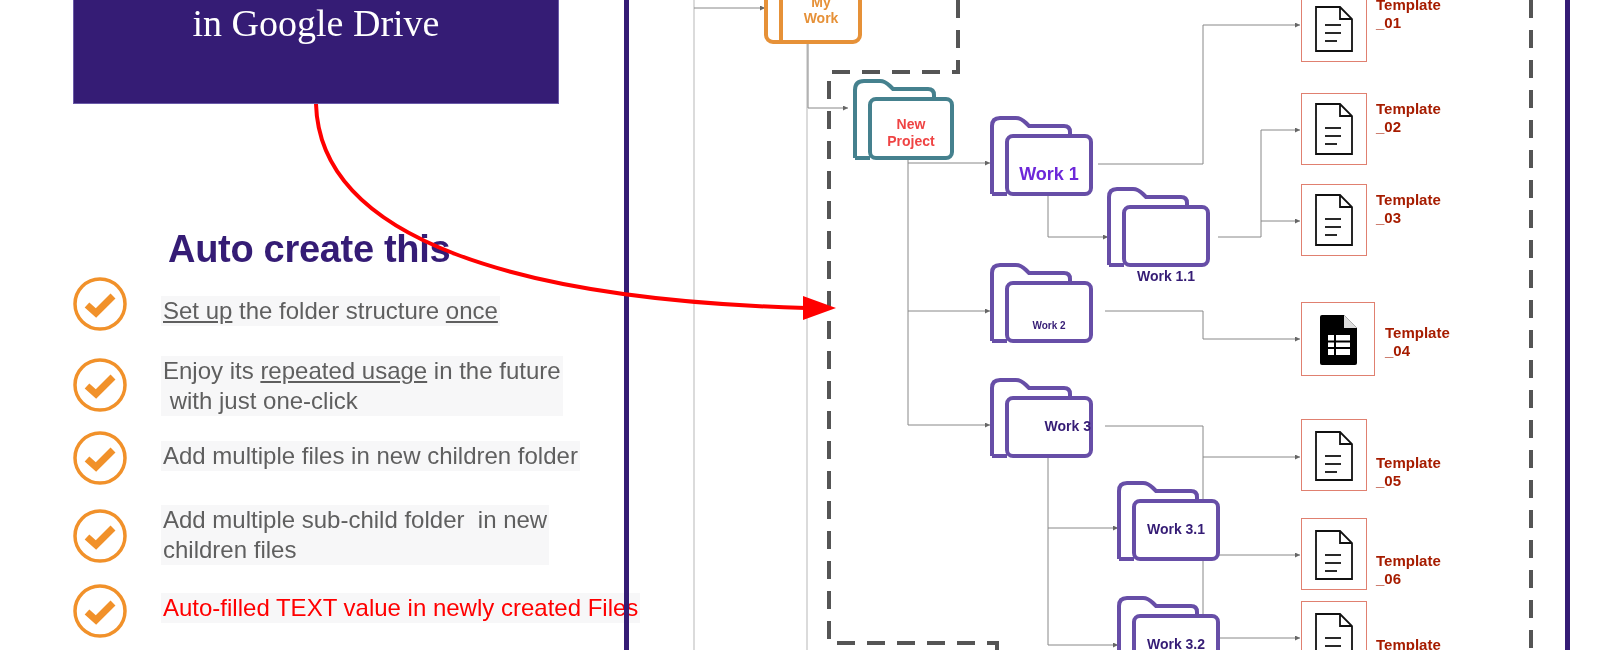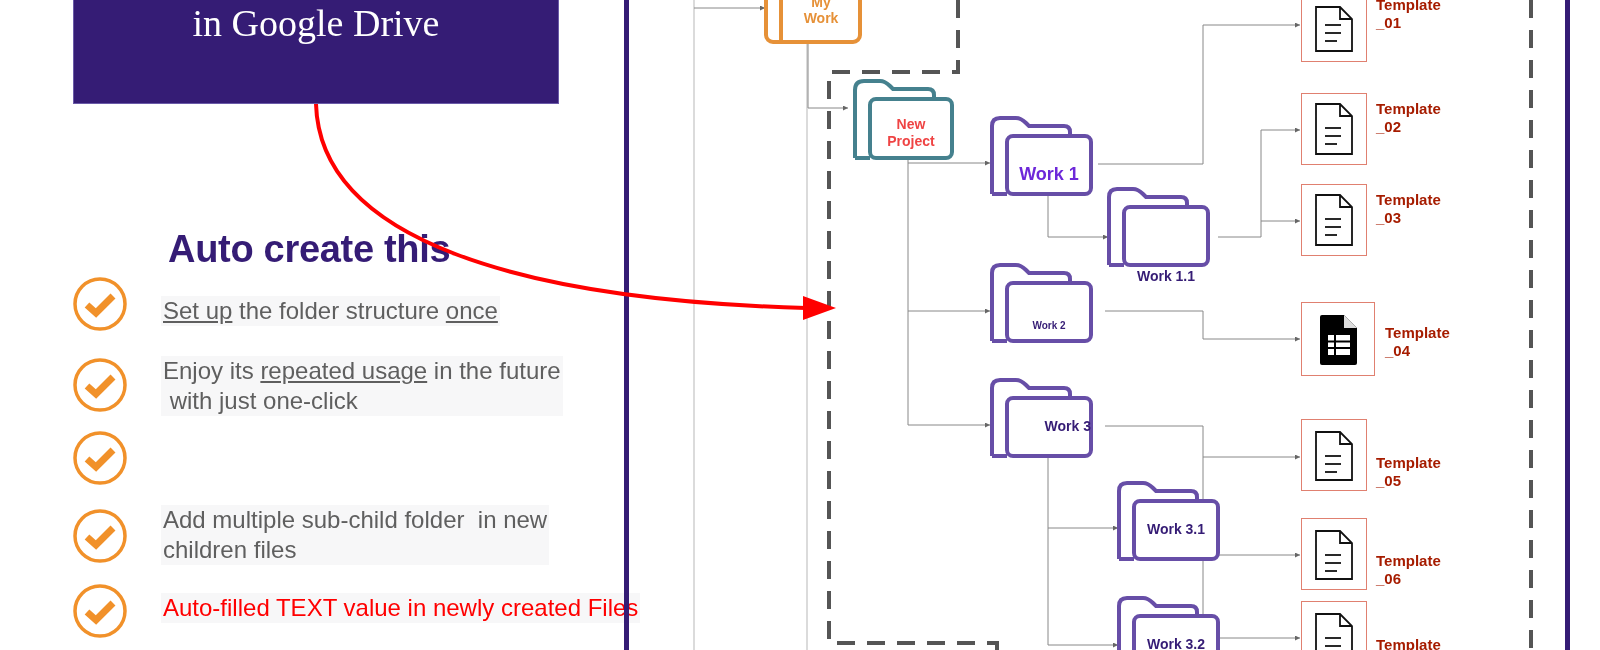--- a/index.html
+++ b/index.html
@@ -65,20 +65,21 @@
     <path d="M15 29 L24 37 L41 20" fill="none" stroke="#f1912a" stroke-width="7"></path>
   </svg>
   <div class="btext" style="top:-1px;"><span>Enjoy its </span><u>repeated usage</u><span> in the future</span><br><span style="white-space:pre;"> with just one-click</span></div>
 </div>
 
 <div class="abs bullet" style="top:430px;">
   <svg class="check" viewBox="0 0 56 56">
     <circle cx="28" cy="28" r="25" fill="none" stroke="#f1912a" stroke-width="3.5"></circle>
     <path d="M15 29 L24 37 L41 20" fill="none" stroke="#f1912a" stroke-width="7"></path>
   </svg>
+  <div class="btext" style="top:11px;">Add multiple files in new children folder</div>
 </div>
 
 <div class="abs bullet" style="top:508px;">
   <svg class="check" viewBox="0 0 56 56">
     <circle cx="28" cy="28" r="25" fill="none" stroke="#f1912a" stroke-width="3.5"></circle>
     <path d="M15 29 L24 37 L41 20" fill="none" stroke="#f1912a" stroke-width="7"></path>
   </svg>
   <div class="btext" style="top:-3px; white-space:pre;"><span>Add multiple sub-child folder  in new</span><br><span>children files</span></div>
 </div>
 

